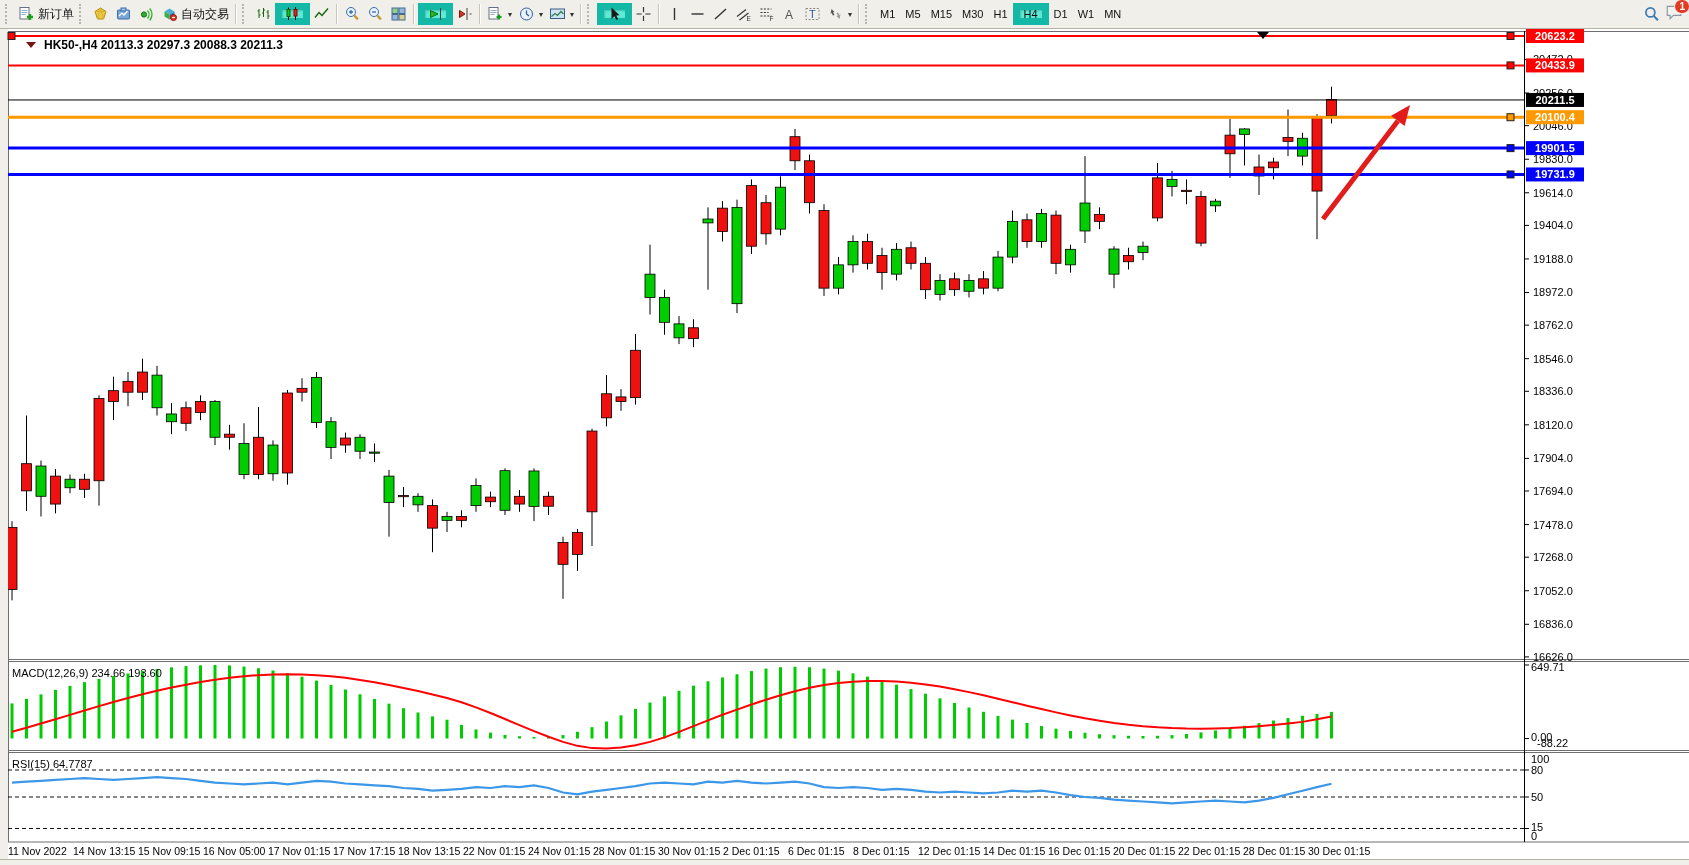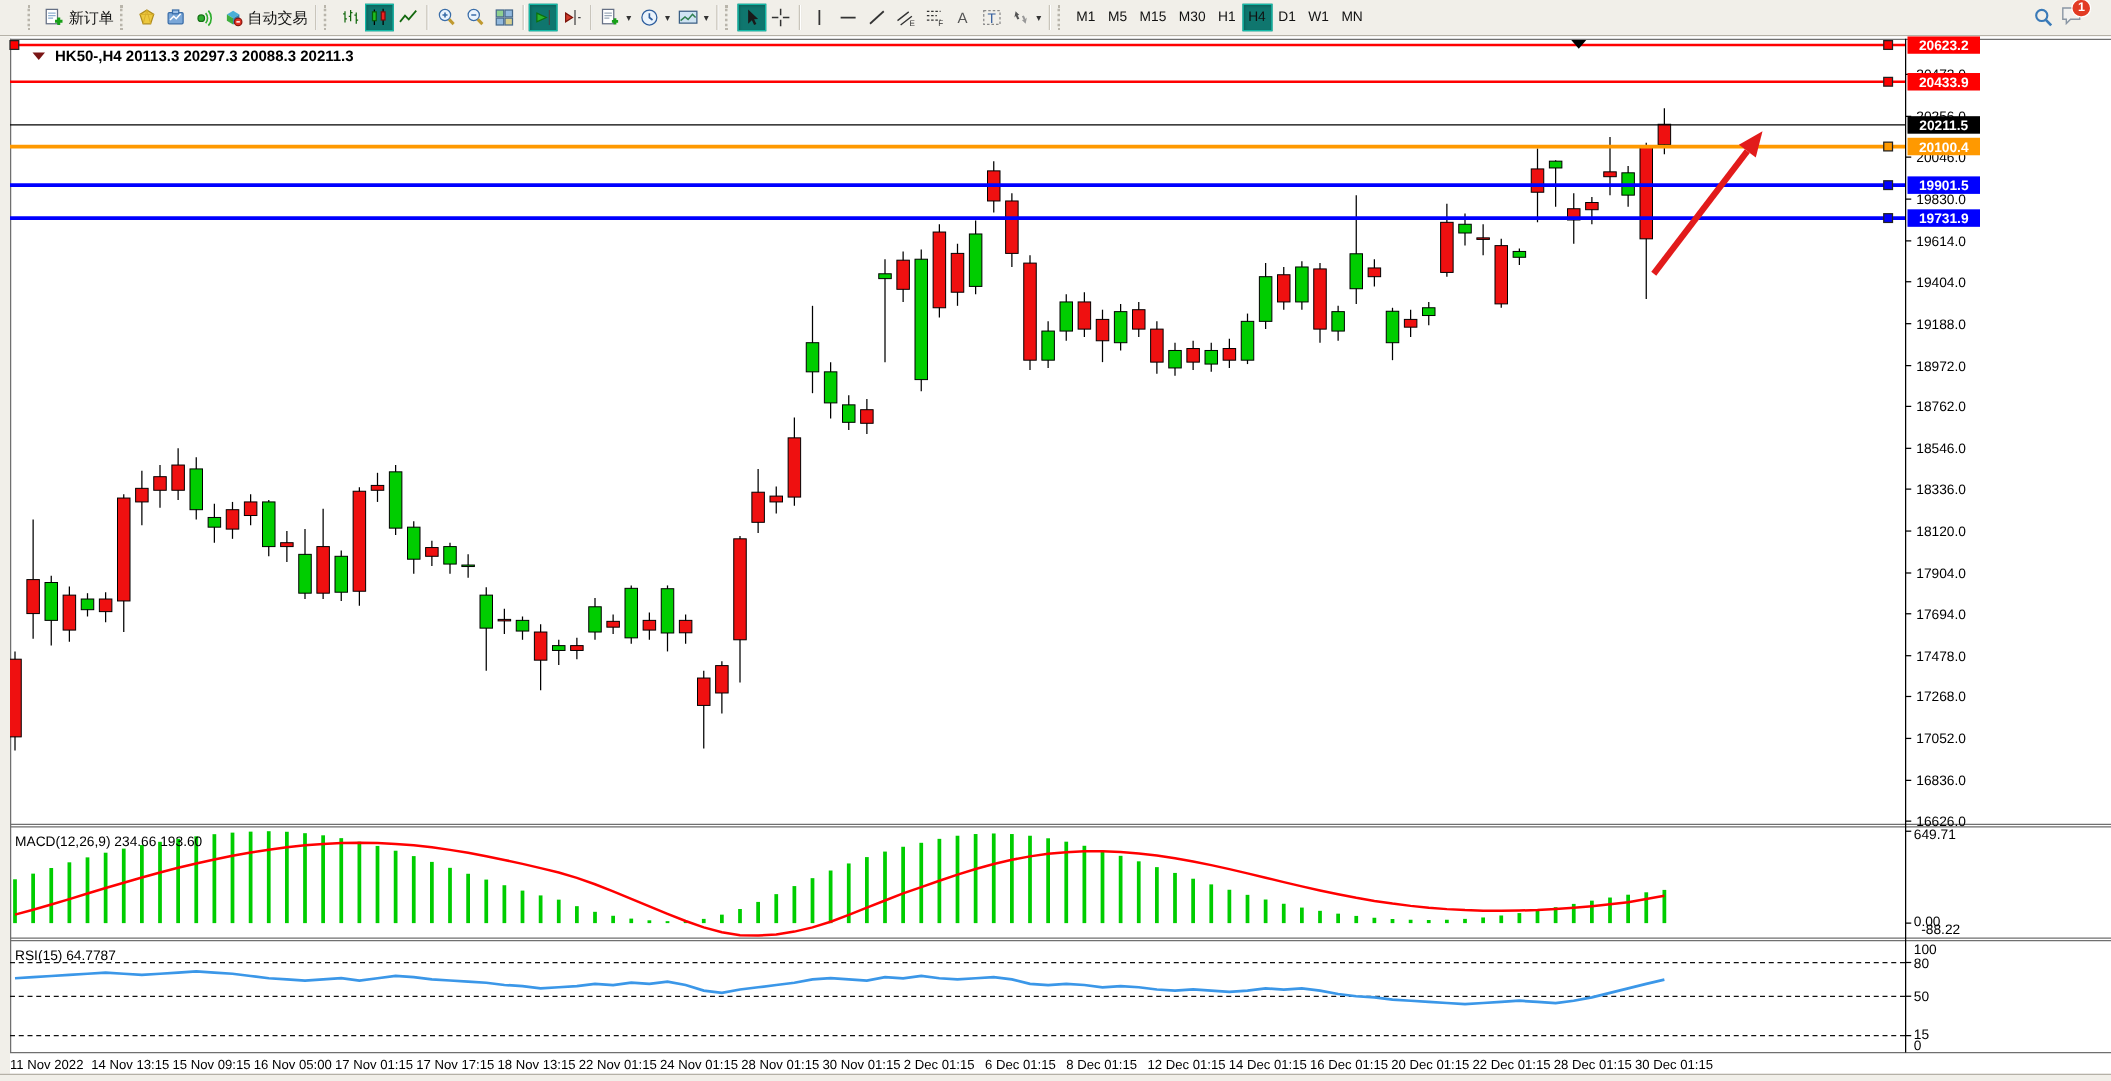--- a/index.html
+++ b/index.html
@@ -1,25 +1,25 @@
 <!DOCTYPE html>
 <html><head>
 <meta charset="utf-8">
 <style>
   html,body{margin:0;padding:0;background:#fff;width:1689px;height:865px;overflow:hidden;
     font-family:"Liberation Sans",sans-serif;}
   .app{width:1689px;height:865px;position:relative;background:#fff;}
   .toolbar{height:28px;background:#f1efe9;border-bottom:1px solid #b5b1a7;display:flex;
-    align-items:center;padding:0 20px;white-space:nowrap;}
+    align-items:center;padding:0 3px;white-space:nowrap;}
   .tb-grip{width:4px;height:20px;border-left:2px dotted #b9b5ab;margin:0 4px 0 2px;}
   .tb-sep{width:1px;height:20px;background:#c9c5bb;border-right:1px solid #fff;margin:0 3px;}
   .tb-btn{height:22px;min-width:22px;border:1px solid transparent;background:transparent;
     display:inline-flex;align-items:center;justify-content:center;gap:3px;padding:0 2px;
     font:12px "Liberation Sans",sans-serif;color:#111;cursor:default;}
-  .tb-btn.active{border:1px solid #14b8a6;background:#0f766e;box-shadow:inset 1px 1px 2px rgba(0,0,0,.18);}
+  .tb-btn.active{border:7px solid #14b8a6;background:#5eead4;box-shadow:inset 1px 1px 2px rgba(0,0,0,.18);}
   .tb-btn .cap{font-size:8px;color:#333;margin-left:1px;}
   .tb-tf{font:11px "Liberation Sans",sans-serif;padding:0 4px;}
   .tb-right{margin-left:auto;display:flex;align-items:center;}
   .chat-wrap{position:relative;margin-right:2px;}
   .badge{position:absolute;top:-4px;right:-6px;background:#e23b24;color:#fff;border-radius:8px;
     font:bold 10px "Liberation Sans",sans-serif;padding:1px 4px;border:1px solid #fff;}
   svg text{font-family:"Liberation Sans",sans-serif;}
 </style>
 </head>
 <body>

